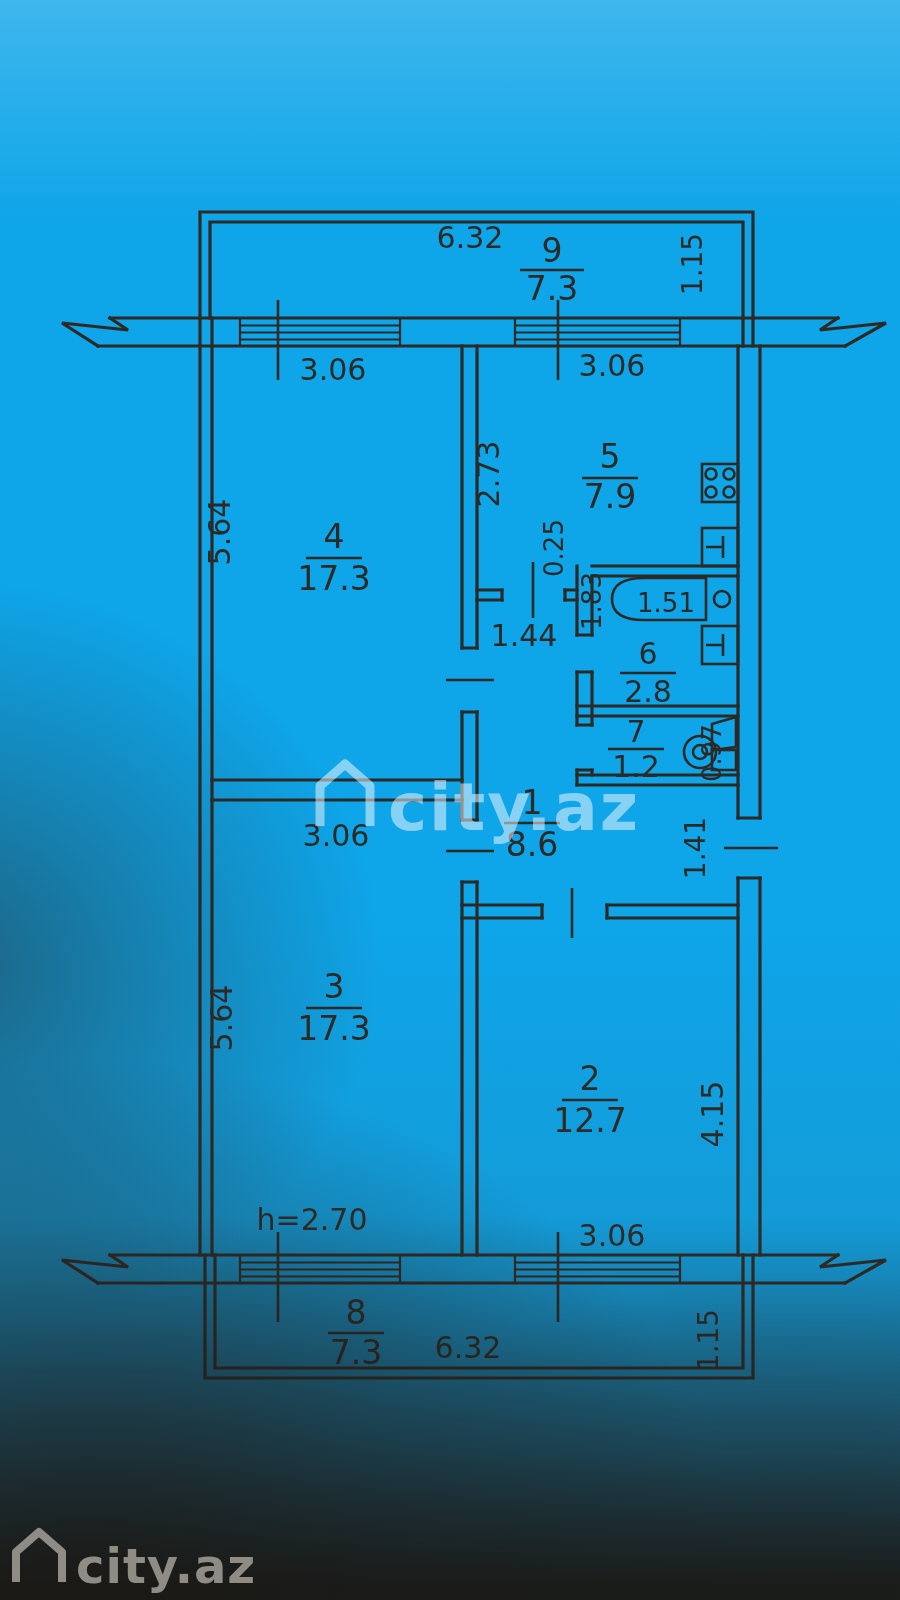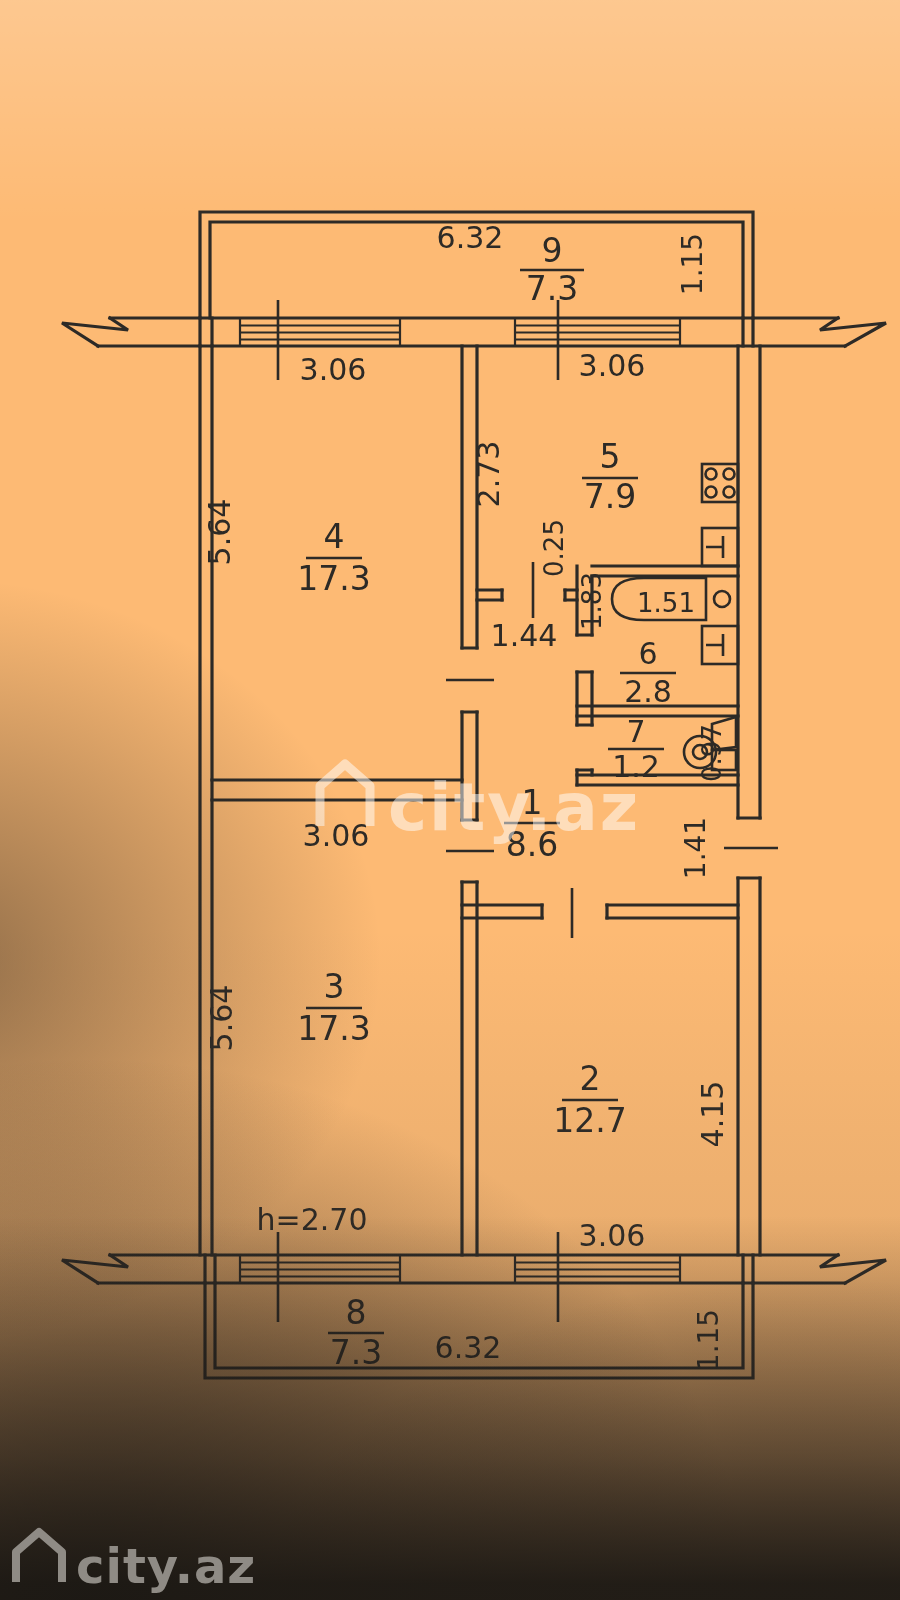--- a/index.html
+++ b/index.html
@@ -1,18 +1,18 @@
 <!DOCTYPE html>
 <html><head>
 <meta charset="utf-8">
 <style>
   html,body { margin:0; padding:0; background:#111; }
   .stage {
     position:relative; width:900px; height:1600px; overflow:hidden;
-    background:#fdba74;
+    background:#0ea5e9;
     font-family:"DejaVu Sans", sans-serif;
   }
   .stage svg { position:absolute; left:0; top:0; }
   .layer { position:absolute; left:0; top:0; width:100%; height:100%; pointer-events:none; }
   .shade-toplight { background:linear-gradient(to bottom, rgba(255,255,255,0.20) 0%, rgba(255,255,255,0) 14%); z-index:2; }
   .shade-arm  { background:radial-gradient(ellipse 640px 560px at -6% 60%, rgba(42,37,32,0.50), transparent 68%); z-index:2; }
   .shade-blob { background:radial-gradient(ellipse 950px 820px at 10% 102%, rgba(36,31,26,0.85), transparent 70%); z-index:2; }
   .shade-bottom { background:linear-gradient(to top, rgba(26,23,19,0.93) 1%, rgba(26,23,19,0.55) 9%, rgba(26,23,19,0) 24%); z-index:2; }
   .shade-right { background:radial-gradient(ellipse 760px 540px at 88% 104%, rgba(48,42,36,0.55), transparent 72%); z-index:2; }
   .shade-grad { background:linear-gradient(to bottom, transparent 58%, rgba(70,63,56,0.22) 100%); z-index:2; }

